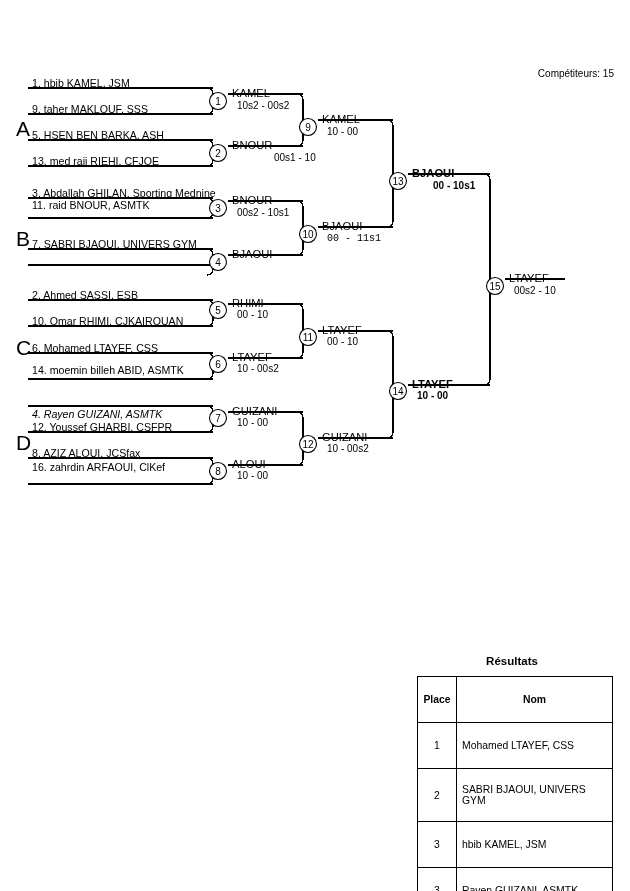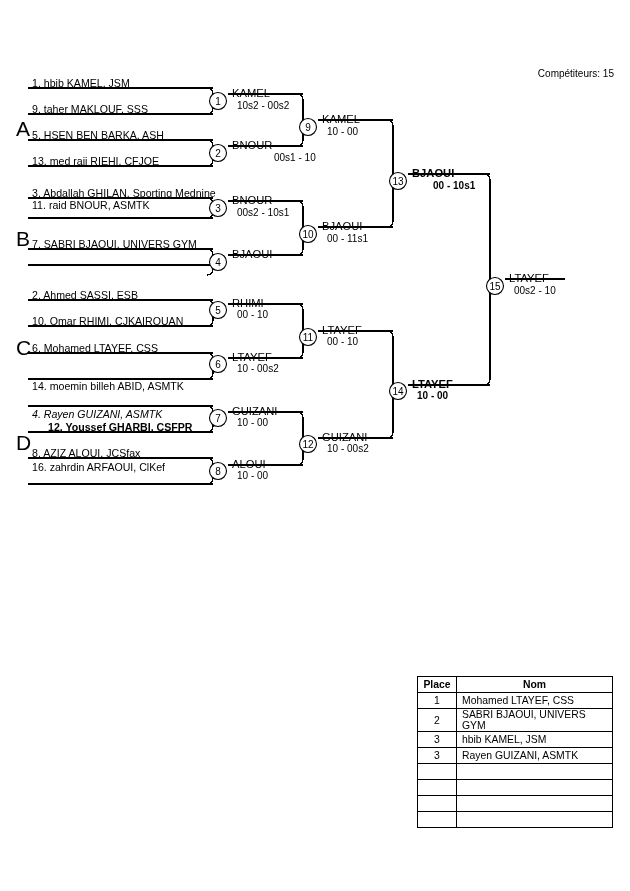--- a/index.html
+++ b/index.html
@@ -83,21 +83,21 @@
   }
   #results-table {
     left: 417px;
     top: 676px;
     border-collapse: collapse;
     font-size: 10.4px;
   }
   #results-table td, #results-table th {
     border: 1px solid #000000;
     height: 15px;
-    padding: 0 3px;
+    padding: 15px 3px;
     font-weight: normal;
     vertical-align: middle;
   }
   #results-table thead th {
     font-weight: bold;
     text-align: center;
   }
   #results-table thead th.col-place { width: 32px; }
   #results-table thead th.col-nom { width: 147px; }
   #results-table td.place-cell {
@@ -205,23 +205,23 @@
       <div class="abs competitor-label" style="left: 32px; top: 78px;">1. hbib KAMEL, JSM</div>
       <div class="abs competitor-label" style="left: 32px; top: 104px;">9. taher MAKLOUF, SSS</div>
       <div class="abs competitor-label" style="left: 32px; top: 130px;">5. HSEN BEN BARKA, ASH</div>
       <div class="abs competitor-label" style="left: 32px; top: 156px;">13. med raji RIEHI, CFJOE</div>
       <div class="abs competitor-label" style="left: 32px; top: 188px;">3. Abdallah GHILAN, Sporting Mednine</div>
       <div class="abs competitor-label" style="left: 32px; top: 200px;">11. raid BNOUR, ASMTK</div>
       <div class="abs competitor-label" style="left: 32px; top: 239px;">7. SABRI BJAOUI, UNIVERS GYM</div>
       <div class="abs competitor-label" style="left: 32px; top: 290px;">2. Ahmed SASSI, ESB</div>
       <div class="abs competitor-label" style="left: 32px; top: 316px;">10. Omar RHIMI, CJKAIROUAN</div>
       <div class="abs competitor-label" style="left: 32px; top: 343px;">6. Mohamed LTAYEF, CSS</div>
-      <div class="abs competitor-label" style="left: 32px; top: 381px;">14. moemin billeh ABID, ASMTK</div>
+      <div class="abs competitor-label" style="left: 32px; top: 365px;">14. moemin billeh ABID, ASMTK</div>
       <div class="abs competitor-label" style="left: 32px; top: 409px; font-style: italic;">4. Rayen GUIZANI, ASMTK</div>
-      <div class="abs competitor-label" style="left: 48px; top: 422px; font-weight: bold;">12. Youssef GHARBI, CSFPR</div>
+      <div class="abs competitor-label" style="left: 32px; top: 422px;">12. Youssef GHARBI, CSFPR</div>
       <div class="abs competitor-label" style="left: 32px; top: 448px;">8. AZIZ ALOUI, JCSfax</div>
       <div class="abs competitor-label" style="left: 32px; top: 462px;">16. zahrdin ARFAOUI, ClKef</div>
     </div>
   <div class="abs" id="section-layer" style="left:0;top:0;width:630px;height:640px;">
       <div class="abs section-letter" style="left: 16px; top: 118px;">A</div>
       <div class="abs section-letter" style="left: 16px; top: 228px;">B</div>
       <div class="abs section-letter" style="left: 16px; top: 337px;">C</div>
       <div class="abs section-letter" style="left: 16px; top: 432px;">D</div>
     </div>
   <div class="abs" id="match-layer" style="left:0;top:0;width:630px;height:640px;">
@@ -236,33 +236,34 @@
       <div class="abs winner-score" style="left: 237px; top: 310px;">00 - 10</div>
       <div class="abs winner-name" style="left: 232px; top: 352px;">LTAYEF</div>
       <div class="abs winner-score" style="left: 237px; top: 364px;">10 - 00s2</div>
       <div class="abs winner-name" style="left: 232px; top: 406px;">GUIZANI</div>
       <div class="abs winner-score" style="left: 237px; top: 418px;">10 - 00</div>
       <div class="abs winner-name" style="left: 232px; top: 459px;">ALOUI</div>
       <div class="abs winner-score" style="left: 237px; top: 471px;">10 - 00</div>
       <div class="abs winner-name" style="left: 322px; top: 114px;">KAMEL</div>
       <div class="abs winner-score" style="left: 327px; top: 127px;">10 - 00</div>
       <div class="abs winner-name" style="left: 322px; top: 221px;">BJAOUI</div>
-      <div class="abs winner-score" style="left: 327px; top: 234px;">00 - 11s1</div>
+      <div class="abs winner-score" style="left: 327px; top: 234px; font-family: Liberation Mono, monospace;">00 - 11s1</div>
       <div class="abs winner-name" style="left: 322px; top: 325px;">LTAYEF</div>
       <div class="abs winner-score" style="left: 327px; top: 337px;">00 - 10</div>
       <div class="abs winner-name" style="left: 322px; top: 432px;">GUIZANI</div>
       <div class="abs winner-score" style="left: 327px; top: 444px;">10 - 00s2</div>
       <div class="abs winner-name bold" style="left: 412px; top: 168px;">BJAOUI</div>
       <div class="abs winner-score bold" style="left: 417px; top: 181px; margin-left: 16px;">00 - 10s1</div>
       <div class="abs winner-name bold" style="left: 412px; top: 379px;">LTAYEF</div>
       <div class="abs winner-score bold" style="left: 417px; top: 391px;">10 - 00</div>
       <div class="abs winner-name" style="left: 509px; top: 273px;">LTAYEF</div>
       <div class="abs winner-score" style="left: 514px; top: 286px;">00s2 - 10</div>
     </div>
 
+  <div class="abs" id="results-title">Résultats</div>
   <table class="abs" id="results-table">
     <thead>
       <tr>
         <th class="col-place">Place</th>
         <th class="col-nom">Nom</th>
       </tr>
     </thead>
     <tbody id="results-body">
         <tr>
           <td class="place-cell">1</td>

